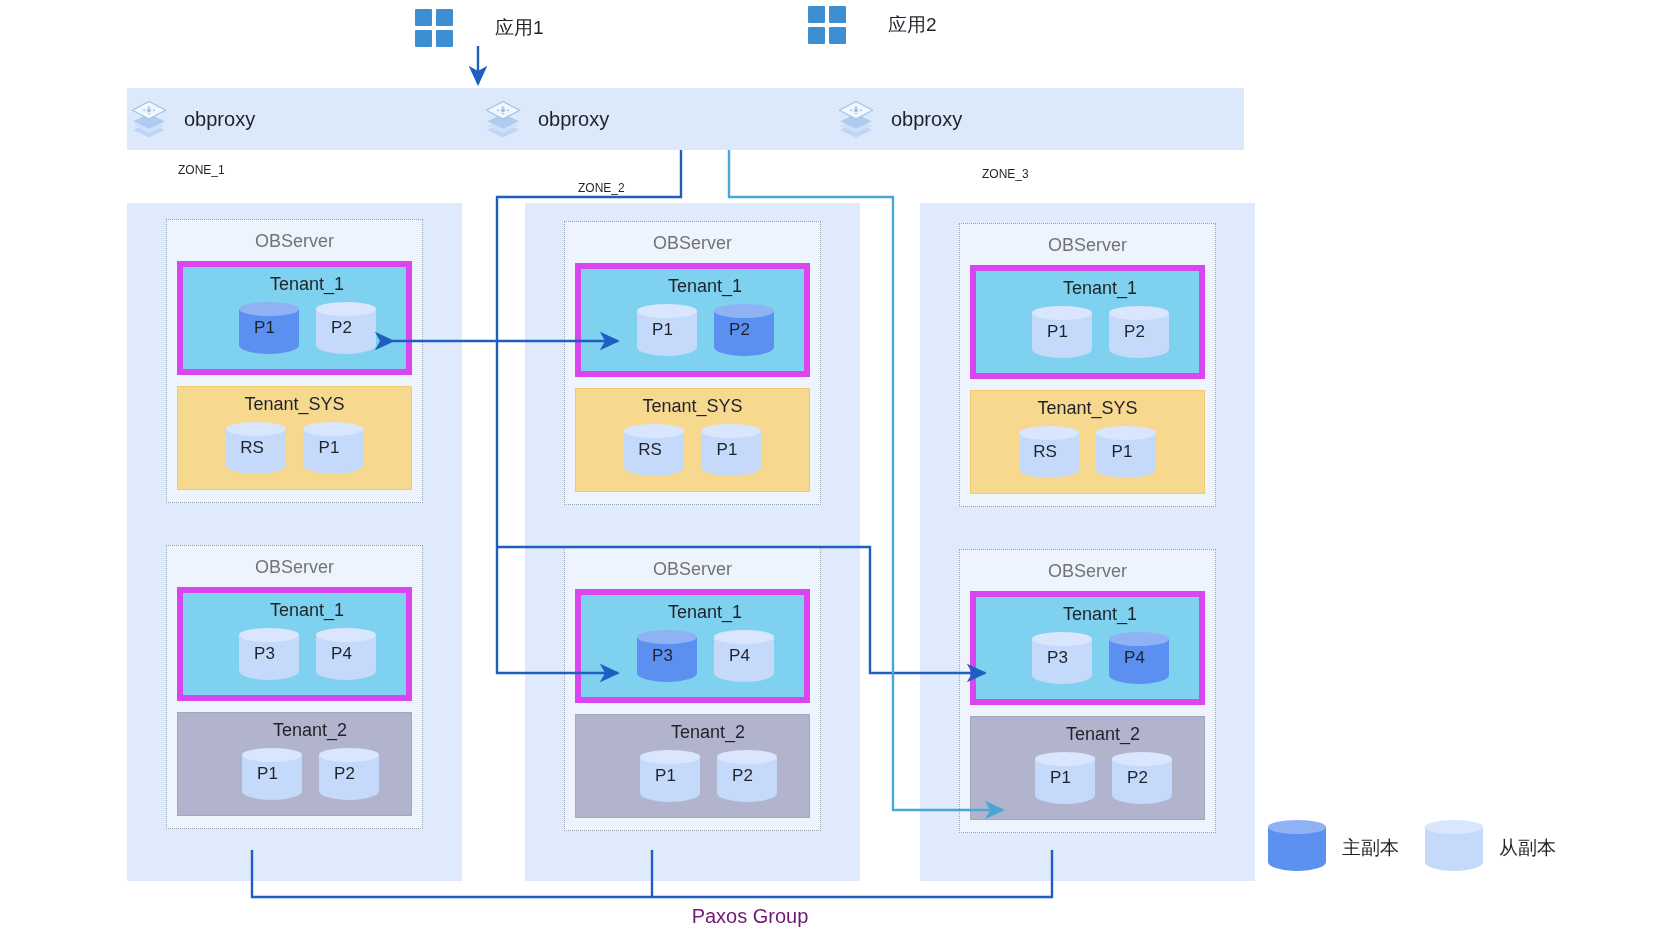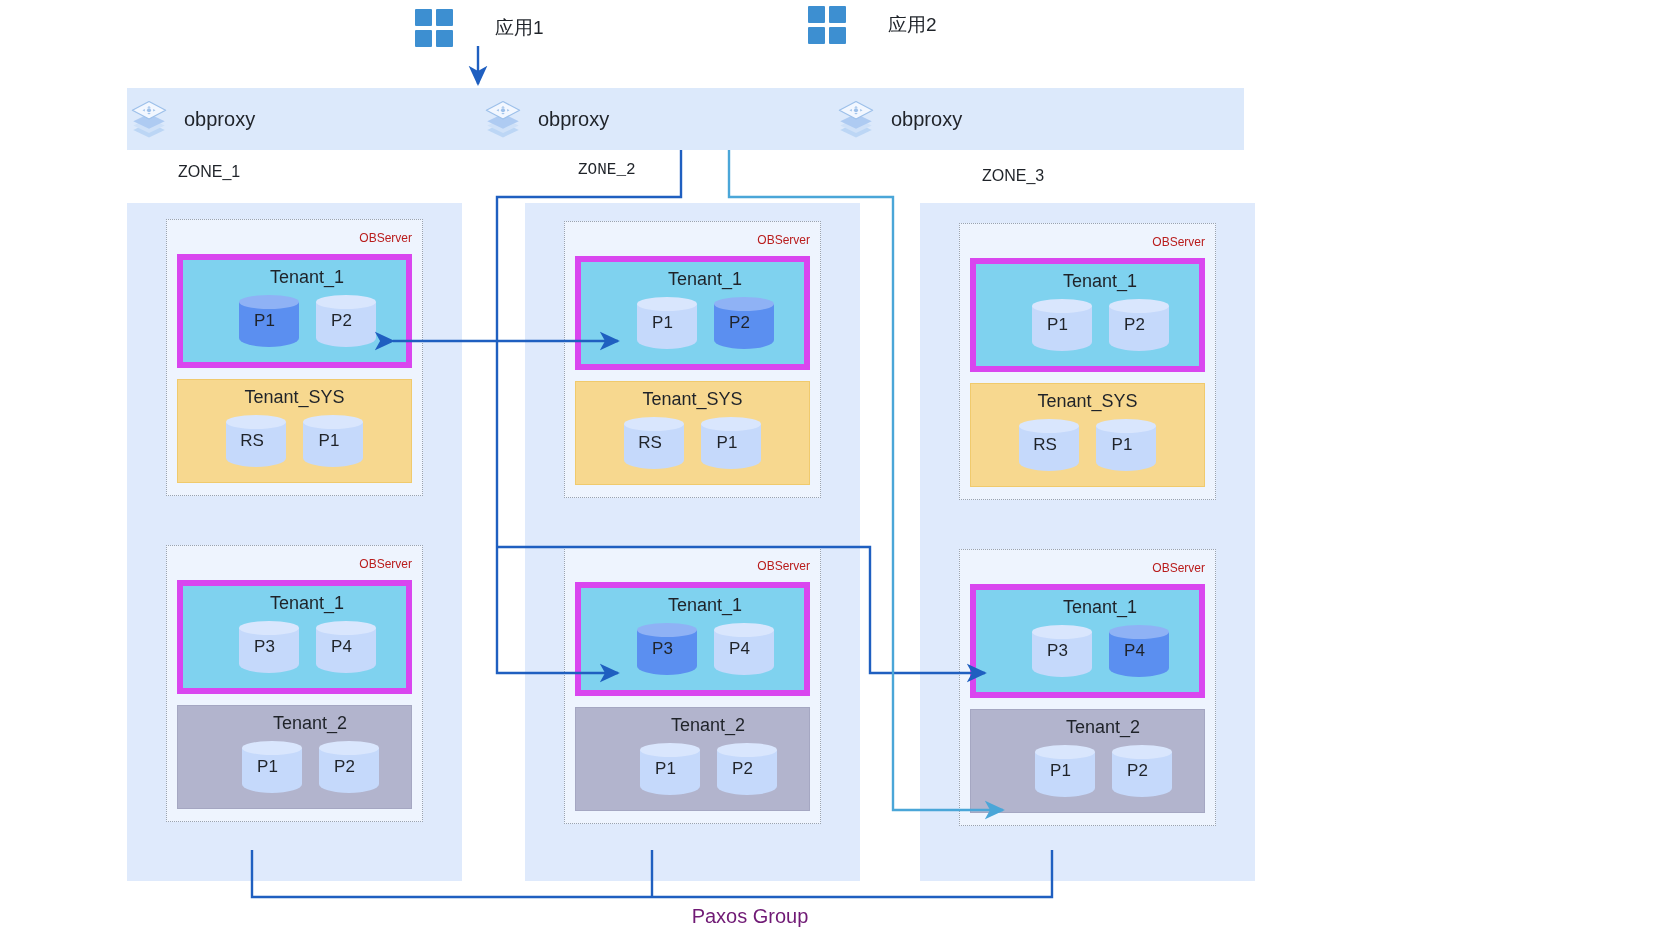--- a/index.html
+++ b/index.html
@@ -33,38 +33,38 @@
   }
   .proxy{
     position:absolute;top:0;height:62px;
     display:flex;align-items:center;gap:14px;
   }
   .proxy-label{font-size:20px;color:#1f2329;white-space:nowrap;}
   .proxy-ico{width:42px;height:42px;display:block;}
 
   
   .zone-label{
-    position:absolute;font-size:16px;color:#1f2329;white-space:nowrap;
+    position:absolute;font-size:12px;color:#1f2329;white-space:nowrap;
   }
   
   .zone{
     position:absolute;
     background:#dfeafc;
     top:203px;height:678px;width:335px;
   }
   
   .observer{
     position:absolute;left:39px;width:257px;
     border:1.5px dotted #9aa3b0;
     background:#eef4fe;
     box-sizing:border-box;
     padding:9px 10px 12px 10px;
   }
   .observer-title{
-    text-align:right;font-size:12px;color:#b91c1c;
+    text-align:center;font-size:18px;color:#737373;
     margin:2px 0 9px 0;
   }
   
   .tenant{
     box-sizing:border-box;
     padding:7px 0 10px 0;
     margin-bottom:11px;
   }
   .tenant:last-child{margin-bottom:0;}
   .tenant-title{text-align:center;font-size:18px;color:#1f2329;margin-bottom:7px;}
@@ -180,21 +180,21 @@
             <path d="M16.6 14 L19.2 12.6 L19.2 15.4 Z" fill="#9dc0ea"></path>
             <path d="M31.4 14 L28.8 12.6 L28.8 15.4 Z" fill="#9dc0ea"></path>
           </svg>
         </span>
         <span class="proxy-label">obproxy</span>
       </div>
     </div>
 
   <div id="zone-labels">
       <div class="zone-label" style="left: 178px; top: 163px;">ZONE_1</div>
-      <div class="zone-label" style="left: 578px; top: 161px; font-family: Liberation Mono, monospace;">ZONE_2</div>
+      <div class="zone-label" style="left: 578px; top: 181px;">ZONE_2</div>
       <div class="zone-label" style="left: 950px; top: 167px; margin-left: 32px;">ZONE_3</div>
     </div>
   <div id="zones">
       <div class="zone" style="left: 127px;">
         <div class="observer" style="top: 16px;">
           <div class="observer-title">OBServer</div>
           <div class="tenant t1">
             <div class="tenant-title">Tenant_1</div>
             <div class="reps">
               <div class="cyl primary">
@@ -419,15 +419,31 @@
     <path d="M497,341 L497,673 L618,673" stroke="#1f5fc0" stroke-width="2.4" fill="none" marker-end="url(#ah-dark)"></path>
 
     <path d="M497,547 L870,547 L870,673 L985,673" stroke="#1f5fc0" stroke-width="2.4" fill="none" marker-end="url(#ah-dark)"></path>
 
     <path d="M729,150 L729,197 L893,197 L893,810 L1003,810" stroke="#4aa6d8" stroke-width="2.4" fill="none" marker-end="url(#ah-light)"></path>
 
     <path d="M252,850 L252,897 L1052,897 L1052,850" stroke="#1f5fc0" stroke-width="2.4" fill="none"></path>
     <path d="M652,850 L652,897" stroke="#1f5fc0" stroke-width="2.4" fill="none"></path>
   </svg>
 
+  <div id="legend">
+    <div class="lg-item">
+      <div class="lg-cyl">
+        <div class="body" style="background:#5b8ff0"></div>
+        <div class="top" style="background:#8fb2f5"></div>
+      </div>
+      <span class="lg-label">主副本</span>
+    </div>
+    <div class="lg-item">
+      <div class="lg-cyl">
+        <div class="body" style="background:#c5d9fb"></div>
+        <div class="top" style="background:#d9e6fd"></div>
+      </div>
+      <span class="lg-label">从副本</span>
+    </div>
+  </div>
 
   <div id="paxos-label">Paxos Group</div>
 </div>
 
 </body></html>

